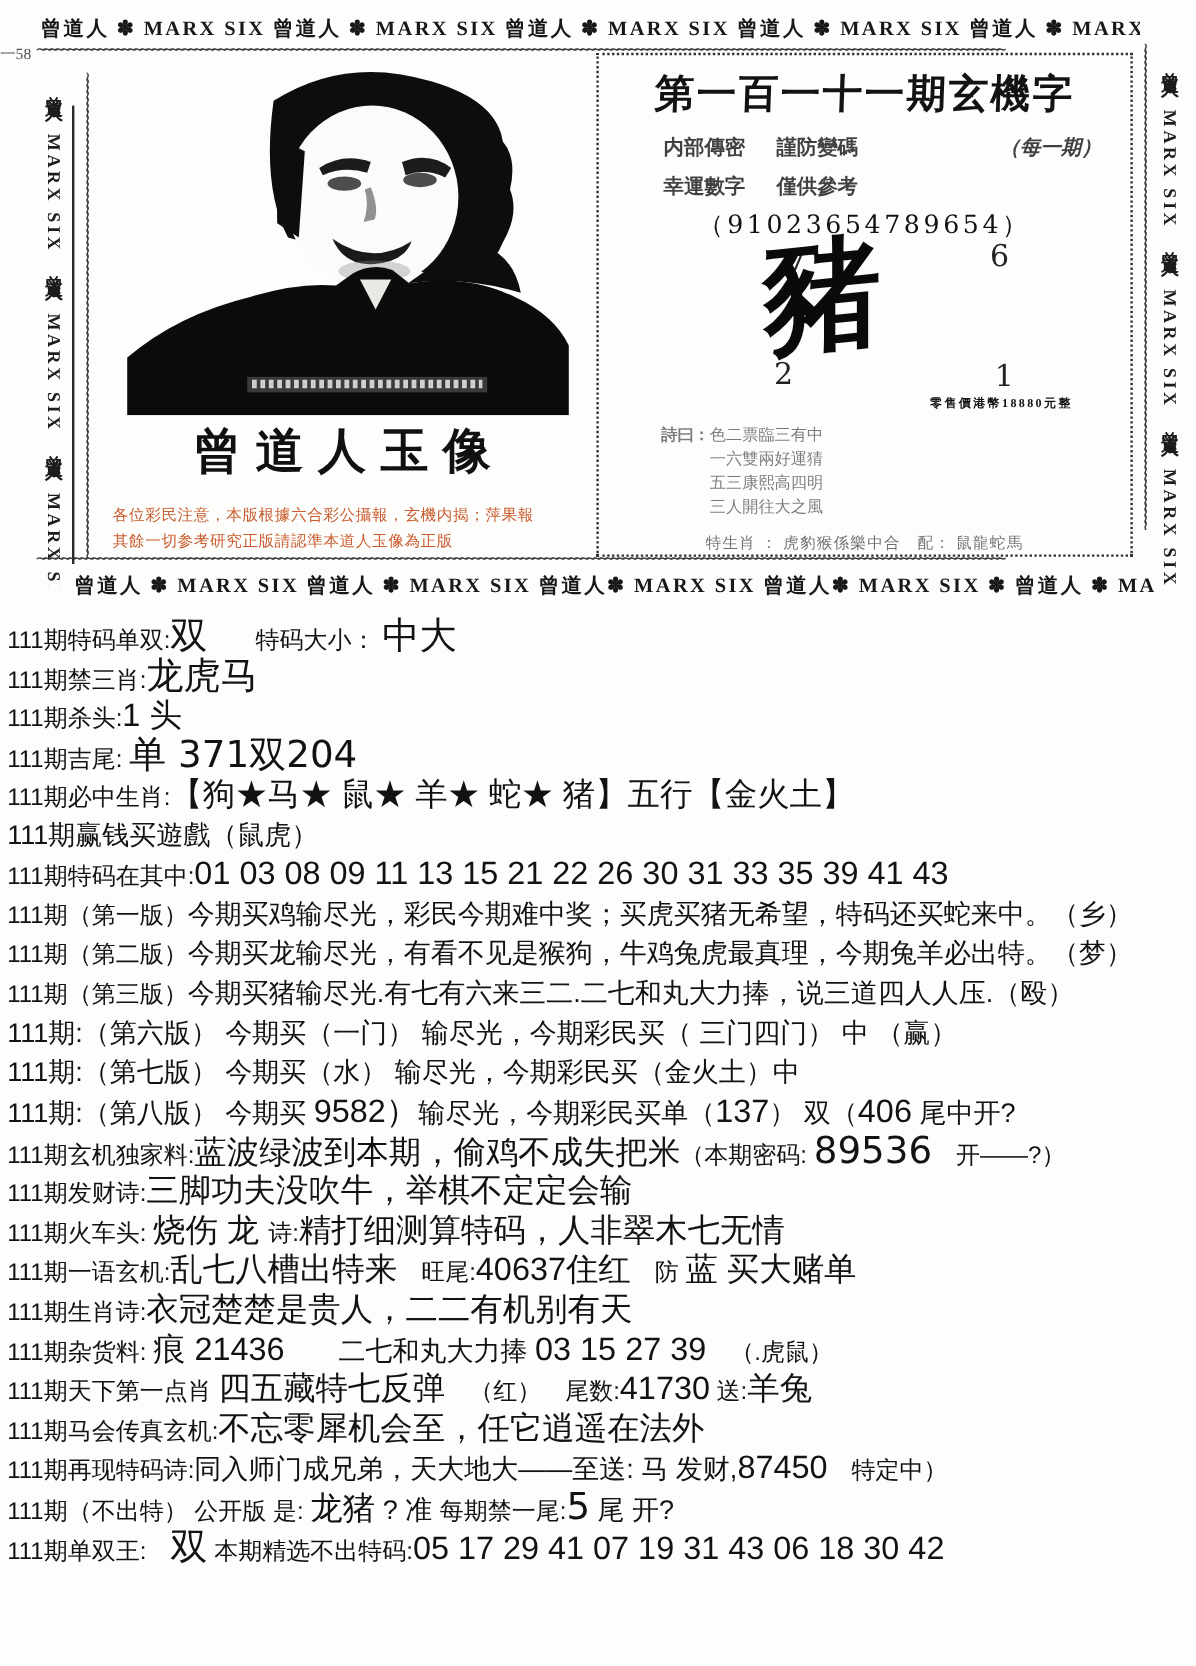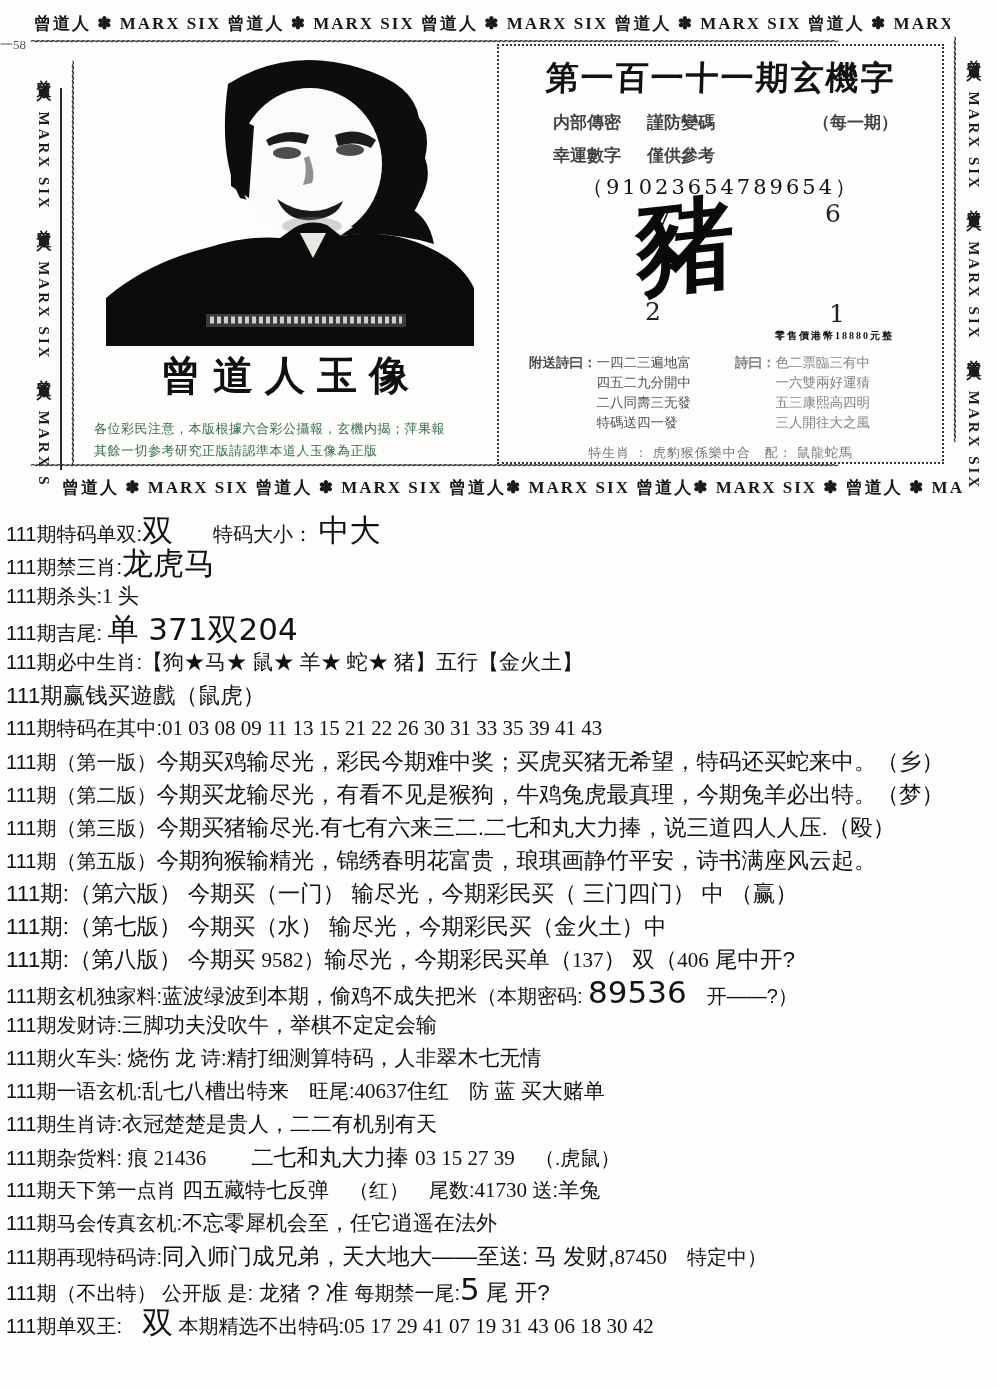--- a/index.html
+++ b/index.html
@@ -29,34 +29,34 @@
   }
   .thinline{position:absolute;width:1.5px;background:#2a2a2a;}
   .portrait{position:absolute;left:88px;top:56px;width:400px;height:290px;}
   .photo-caption{
     position:absolute;left:96px;top:348px;width:390px;text-align:center;
     font-family:"Liberation Serif",serif;font-weight:bold;font-size:40px;letter-spacing:12px;color:#101010;
   }
   .photo-notes{
     position:absolute;left:94px;top:418px;width:400px;
     font-family:"Liberation Serif",serif;font-size:13px;line-height:22px;letter-spacing:.5px;
-    color:#14532d;opacity:.85;filter:blur(.2px);
+    color:#c2410c;opacity:.85;filter:blur(.2px);
   }
   
   .mbox{
     position:absolute;left:497px;top:44px;width:447px;height:420px;box-sizing:border-box;
     border:2px dotted #333;padding:4px 8px;background:#fdfdfb;
   }
   .mbox-title{
     text-align:center;font-family:"Liberation Serif",serif;font-weight:bold;
     font-size:33px;letter-spacing:2px;margin-top:6px;transform:skewX(-2deg);
   }
   .mbox-sub{display:flex;margin:10px 0 0 46px;font-family:"Liberation Serif",serif;font-weight:bold;font-size:17px;opacity:.8;filter:blur(.2px);}
   .mbox-sub .gap{width:26px;}
-  .mbox-sub .right{margin-left:auto;margin-right:36px;}
+  .mbox-sub .right{margin-left:auto;margin-right:16px;font-style:italic;}
   .mbox-code{text-align:center;font-family:"DejaVu Serif",serif;font-size:21px;letter-spacing:3px;margin-top:6px;}
   .glyph-area{position:relative;height:126px;margin-top:2px;}
   .bigchar{
     position:absolute;left:128px;top:-22px;font-family:"Liberation Serif",serif;font-weight:bold;
     font-size:100px;transform:rotate(-6deg) skewX(-6deg);letter-spacing:-6px;color:#0a0a0a;
   }
   .cnum{position:absolute;font-family:"DejaVu Serif",serif;font-size:25px;color:#222;}
   .cnum.n7{left:148px;top:2px;}
   .cnum.n6{left:318px;top:-4px;}
   .cnum.n2{left:138px;top:94px;}
@@ -72,21 +72,21 @@
   .poem.right{margin-left:44px;opacity:.55;filter:blur(.45px);}
   .mbox-footer{
     text-align:center;font-family:"Liberation Serif",serif;font-size:13px;line-height:20px;
     margin-top:10px;opacity:.6;filter:blur(.4px);letter-spacing:1px;
   }
   
   .body-lines{position:absolute;left:6px;top:514px;width:988px;}
   .bline{height:33px;line-height:33px;white-space:nowrap;overflow:hidden;}
   .seg-s{font-size:20px;}
   .seg-m{font-size:22.5px;}
-  .seg-l{font-size:21px;font-family:Liberation Serif, serif;}
+  .seg-l{font-size:27px;font-family:Liberation Sans, sans-serif;}
   .seg-xl{font-size:31px;font-family:"DejaVu Sans",sans-serif;}
 </style>
 </head>
 <body>
 
 <div class="topsec">
 
   <div class="corner-mark">一58</div>
 
   <div class="banner top">曾道人 ✽ MARX SIX 曾道人 ✽ MARX SIX 曾道人 ✽ MARX SIX 曾道人 ✽ MARX SIX 曾道人 ✽ MARX SIX ✽</div>
@@ -145,29 +145,20 @@
       <span class="cnum n7">7</span>
       <span class="cnum n6">6</span>
       <span class="bigchar">豬</span>
       <span class="cnum n2">2</span>
       <span class="cnum n1">1</span>
     </div>
 
     <div class="price">零售價港幣18880元整</div>
 
     <div class="poems">
-      <div class="poem left">
-        <div class="plabel">附送詩曰：</div>
-        <div class="plines">
-          <div>一四二三遍地富</div>
-          <div>四五二九分開中</div>
-          <div>二八同壽三无發</div>
-          <div>特碼送四一發</div>
-        </div>
-      </div>
       <div class="poem right">
         <div class="plabel">詩曰：</div>
         <div class="plines">
           <div>色二票臨三有中</div>
           <div>一六雙兩好運猜</div>
           <div>五三康熙高四明</div>
           <div>三人開往大之風</div>
         </div>
       </div>
     </div>
@@ -182,21 +173,20 @@
     <div class="bline"><span class="seg-s">111期特码单双:</span><span class="seg-xl">双</span><span class="seg-s">　　特码大小： </span><span class="seg-xl">中大</span></div>
     <div class="bline"><span class="seg-s">111期禁三肖:</span><span class="seg-xl">龙虎马</span></div>
     <div class="bline"><span class="seg-s">111期杀头:</span><span class="seg-l">1 头</span></div>
     <div class="bline"><span class="seg-s">111期吉尾: </span><span class="seg-xl">单 371双204</span></div>
     <div class="bline"><span class="seg-s">111期必中生肖:</span><span class="seg-l">【狗★马★ 鼠★ 羊★ 蛇★ 猪】五行【金火土】</span></div>
     <div class="bline"><span class="seg-m">111期赢钱买遊戲（鼠虎）</span></div>
     <div class="bline"><span class="seg-s">111期特码在其中:</span><span class="seg-l">01 03 08 09 11 13 15 21 22 26 30 31 33 35 39 41 43</span></div>
     <div class="bline"><span class="seg-s">111期（第一版）</span><span class="seg-m">今期买鸡输尽光，彩民今期难中奖；买虎买猪无希望，特码还买蛇来中。（乡）</span></div>
     <div class="bline"><span class="seg-s">111期（第二版）</span><span class="seg-m">今期买龙输尽光，有看不见是猴狗，牛鸡兔虎最真理，今期兔羊必出特。（梦）</span></div>
     <div class="bline"><span class="seg-s">111期（第三版）</span><span class="seg-m">今期买猪输尽光.有七有六来三二.二七和丸大力捧，说三道四人人压.（殴）</span></div>
-    <div class="bline"><span class="seg-s">111期（第五版）</span><span class="seg-m">今期狗猴输精光，锦绣春明花富贵，琅琪画静竹平安，诗书满座风云起。</span></div>
     <div class="bline"><span class="seg-m">111期:（第六版） 今期买（一门） 输尽光，今期彩民买（ 三门四门） 中 （赢）</span></div>
     <div class="bline"><span class="seg-m">111期:（第七版） 今期买（水） 输尽光，今期彩民买（金火土）中</span></div>
     <div class="bline"><span class="seg-m">111期:（第八版） 今期买 </span><span class="seg-l">9582）</span><span class="seg-m">输尽光，今期彩民买单（</span><span class="seg-l">137</span><span class="seg-m">） 双（</span><span class="seg-l">406</span><span class="seg-m"> 尾中开?</span></div>
     <div class="bline"><span class="seg-s">111期玄机独家料:</span><span class="seg-l">蓝波绿波到本期，偷鸡不成失把米</span><span class="seg-s">（本期密码: </span><span class="seg-xl">89536</span><span class="seg-s">　开——?）</span></div>
     <div class="bline"><span class="seg-s">111期发财诗:</span><span class="seg-l">三脚功夫没吹牛，举棋不定定会输</span></div>
     <div class="bline"><span class="seg-s">111期火车头: </span><span class="seg-l">烧伤 龙 </span><span class="seg-s">诗:</span><span class="seg-l">精打细测算特码，人非翠木七无情</span></div>
     <div class="bline"><span class="seg-s">111期一语玄机:</span><span class="seg-l">乱七八槽出特来</span><span class="seg-s">　旺尾:</span><span class="seg-l">40637住红</span><span class="seg-s">　防 </span><span class="seg-l">蓝 买大赌单</span></div>
     <div class="bline"><span class="seg-s">111期生肖诗:</span><span class="seg-l">衣冠楚楚是贵人，二二有机别有天</span></div>
     <div class="bline"><span class="seg-s">111期杂货料: </span><span class="seg-l">痕 21436</span><span class="seg-m">　　二七和丸大力捧 </span><span class="seg-l">03 15 27 39</span><span class="seg-s">　（.虎鼠）</span></div>
     <div class="bline"><span class="seg-s">111期天下第一点肖 </span><span class="seg-l">四五藏特七反弹</span><span class="seg-s">　（红）　</span><span class="seg-s">尾数:</span><span class="seg-l">41730</span><span class="seg-s"> 送:</span><span class="seg-l">羊兔</span></div>

